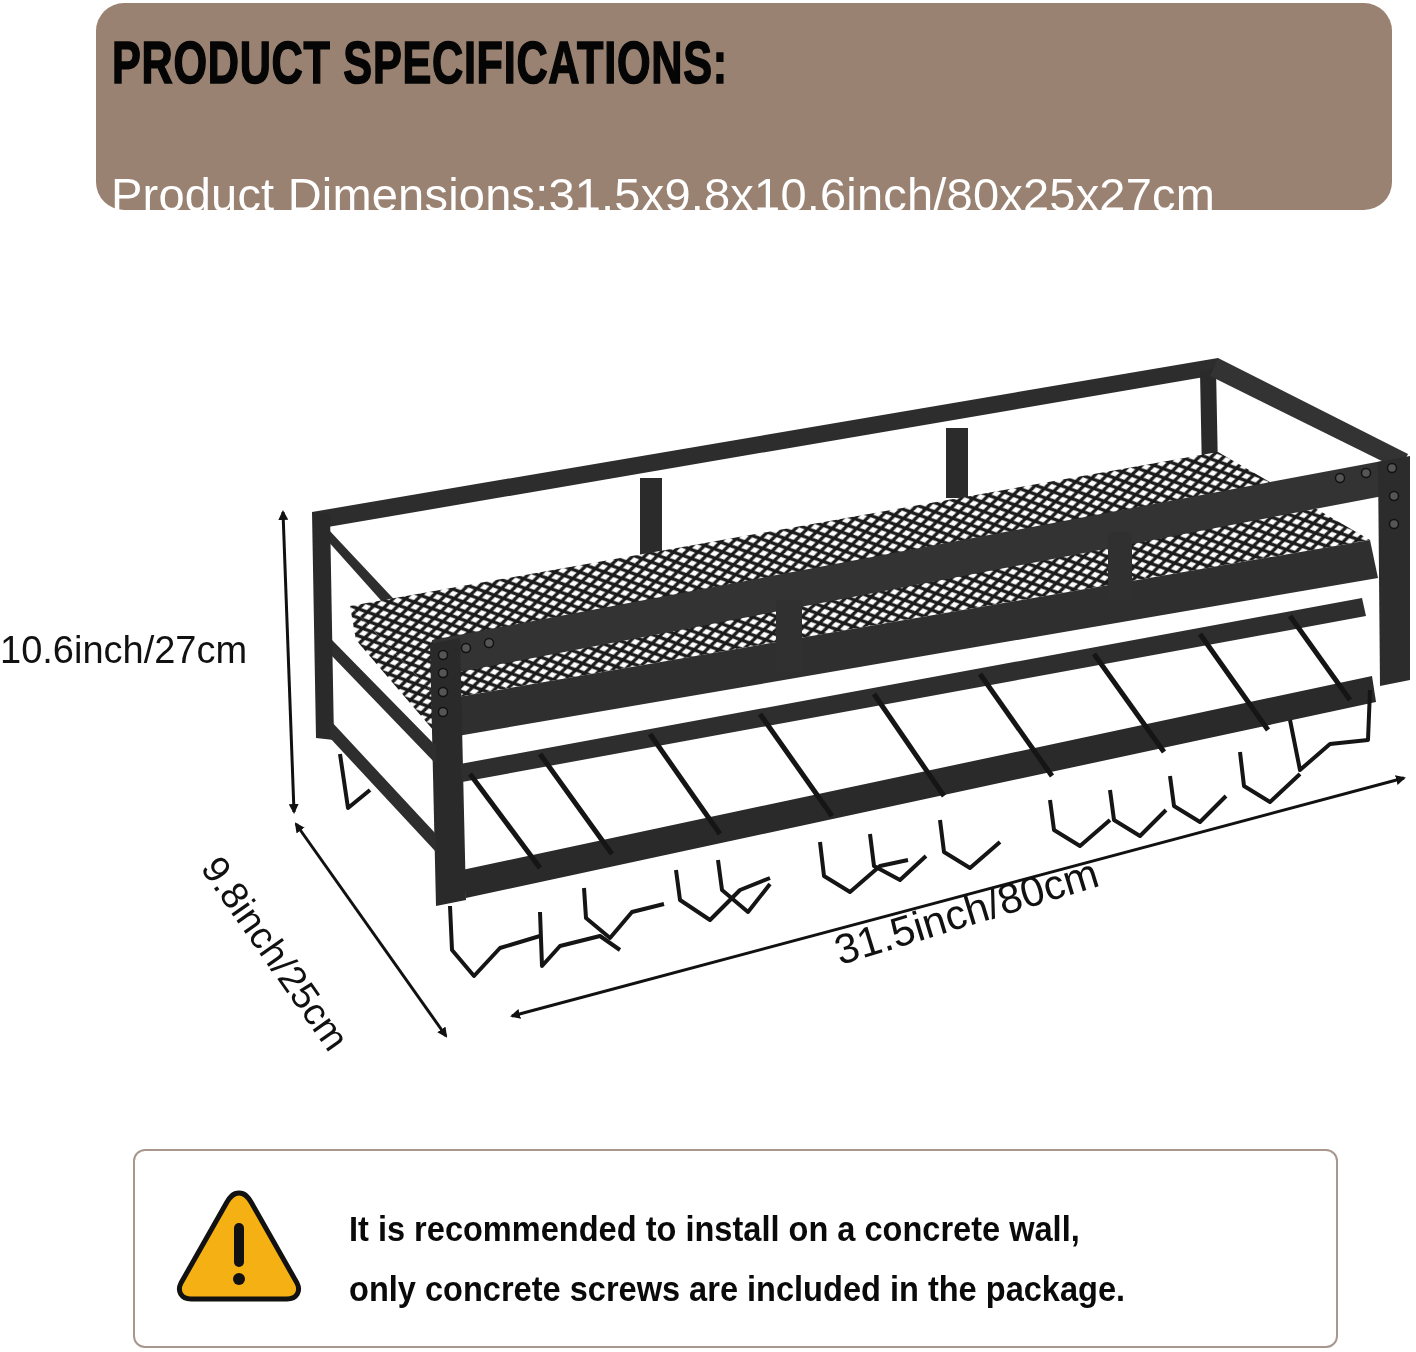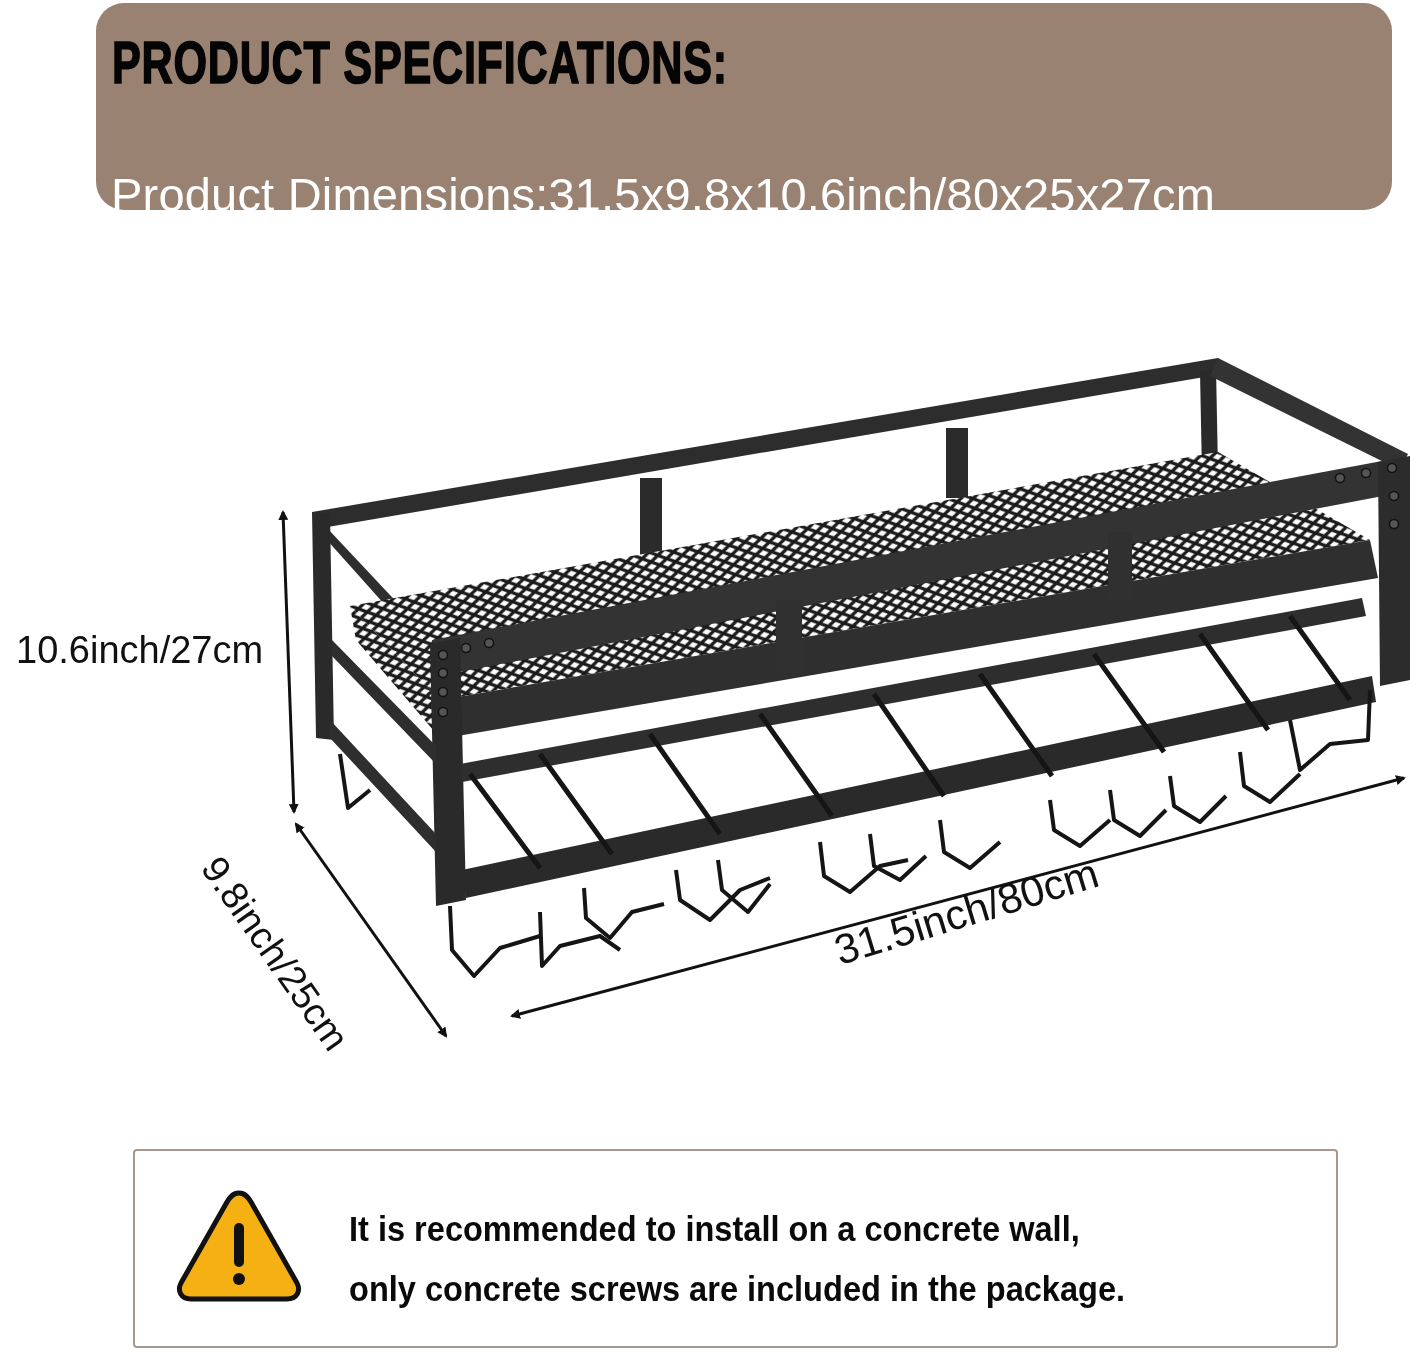--- a/index.html
+++ b/index.html
@@ -19,27 +19,27 @@
   }
   .spec-dims {
     position: absolute; left: 15px; top: 128px;
     font-size: 47px; line-height: 1; color: #ffffff; white-space: nowrap;
     letter-spacing: 0.2px;
     margin-top: 40px;
   }
 
   .diagram { position: absolute; left: 0; top: 230px; width: 1416px; height: 880px; }
   .dim-label { position: absolute; font-size: 38px; color: #111; white-space: nowrap; line-height: 1; }
-  .dim-height { left: 0px; top: 401px; padding-left: 16px; }
+  .dim-height { left: 0px; top: 401px; }
   .dim-depth  { left: 226px; top: 620px; transform-origin: left top; transform: rotate(55deg); }
   .dim-width  { left: 842px; top: 700px; transform-origin: left bottom; transform: rotate(-17deg); font-size: 42px; }
 
   .notice {
     position: absolute; left: 133px; top: 1149px; width: 1205px; height: 199px;
-    box-sizing: border-box; border: 2px solid #a8978c; border-radius: 4px; background: #ffffff;
+    box-sizing: border-box; border: 2px solid #a8978c; border-radius: 12px; background: #ffffff;
   }
   .warn-icon { position: absolute; left: 40px; top: 36px; width: 128px; height: 118px; }
   .notice-text {
     position: absolute; left: 214px; top: 48px;
     font-weight: 700; font-size: 35px; line-height: 60px; color: #0a0a0a;
     white-space: nowrap; transform: scaleX(0.93); transform-origin: left top;
   }
 </style>
 </head>
 <body>

